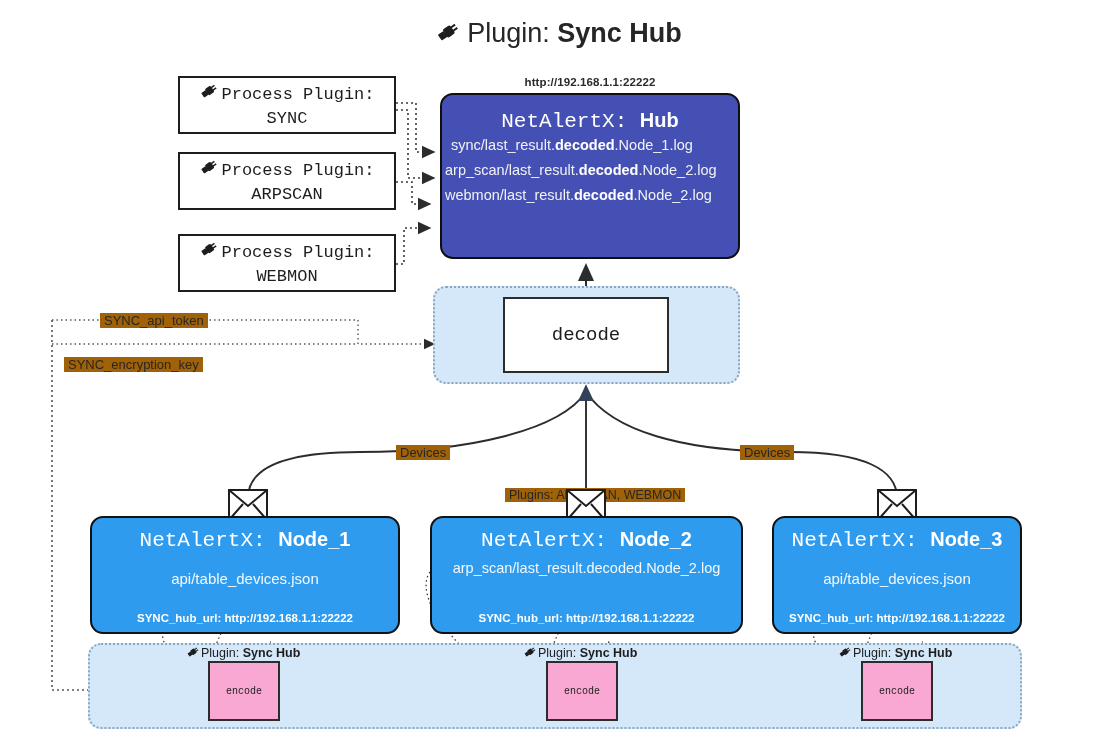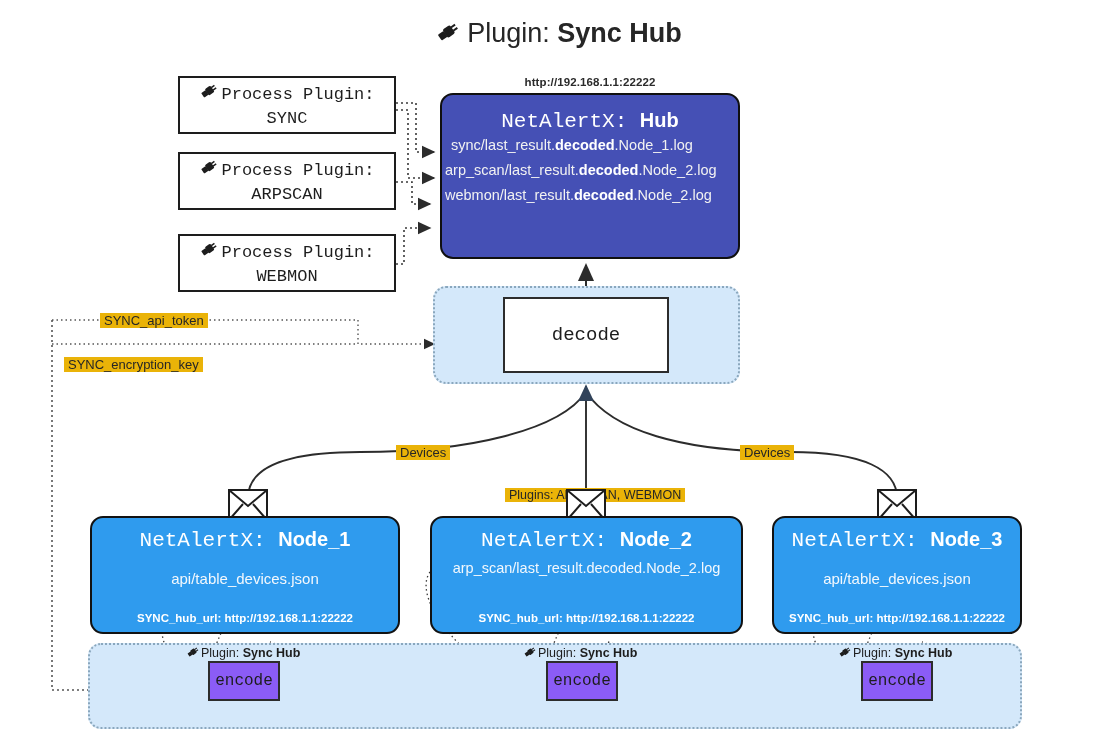--- a/index.html
+++ b/index.html
@@ -38,21 +38,21 @@
   #hub .hline b{font-weight:700;color:#ffffff;}
 
   
   #decode-wrap{position:absolute;left:433px;top:286px;width:307px;height:98px;
                background:#d4e8fa;border:2px dotted #8aa7bd;border-radius:13px;box-sizing:border-box;}
   #decode{position:absolute;left:503px;top:297px;width:166px;height:76px;background:#fff;
           border:2px solid #2c2c2c;box-sizing:border-box;display:flex;align-items:center;
           justify-content:center;font-family:"Liberation Mono",monospace;font-size:19px;color:#1d1d1d;}
 
   
-  .elabel{position:absolute;font-size:13px;color:#262626;background:#eab308;
+  .elabel{position:absolute;font-size:13px;color:#262626;background:#a16207;
           padding:0 4px;white-space:nowrap;}
   .elabel.sm{font-size:12.5px;}
 
   
   .node{position:absolute;top:516px;height:118px;background:#2f9bee;
         border:2px solid #121212;border-radius:13px;box-sizing:border-box;}
   .node .ntitle{margin-top:10px;text-align:center;font-size:21px;color:#ffffff;
                 font-family:"Liberation Mono",monospace;}
   .node .ntitle b{font-family:"Liberation Sans",sans-serif;font-weight:700;font-size:20px;}
   .node .nline{text-align:center;color:#f3f8fd;font-size:15px;line-height:26px;white-space:nowrap;}
@@ -67,23 +67,23 @@
 
   
   .env{position:absolute;width:40px;height:32px;top:489px;}
 
   
   #bottom-wrap{position:absolute;left:88px;top:643px;width:934px;height:86px;
                background:#d4e8fa;border:2px dotted #8aa7bd;border-radius:13px;box-sizing:border-box;}
   .plugtag{position:absolute;top:645px;font-size:12.5px;color:#1d1d1d;white-space:nowrap;}
   .plugtag b{font-weight:700;}
   .plugtag .plug{display:inline-block;vertical-align:-2px;margin-right:1px;}
-  .encbox{position:absolute;top:661px;width:72px;height:40px;background:#8b5cf6;
+  .encbox{position:absolute;top:661px;width:72px;height:60px;background:#f9a8d4;
           border:2px solid #2c2c2c;box-sizing:border-box;display:flex;align-items:center;
-          justify-content:center;font-family:"Liberation Mono",monospace;font-size:16px;color:#1d1d1d;}
+          justify-content:center;font-family:"Liberation Mono",monospace;font-size:10px;color:#1d1d1d;}
 </style>
 </head>
 <body>
 
 <div class="stage">
 
   <svg class="layer" viewBox="0 0 1117 754">
     <defs>
       <marker id="arrowSolid" markerWidth="9" markerHeight="9" refX="7.5" refY="4.5" orient="auto">
         <path d="M0,0.6 L8.4,4.5 L0,8.4 z" fill="#2c2c2c"></path>

